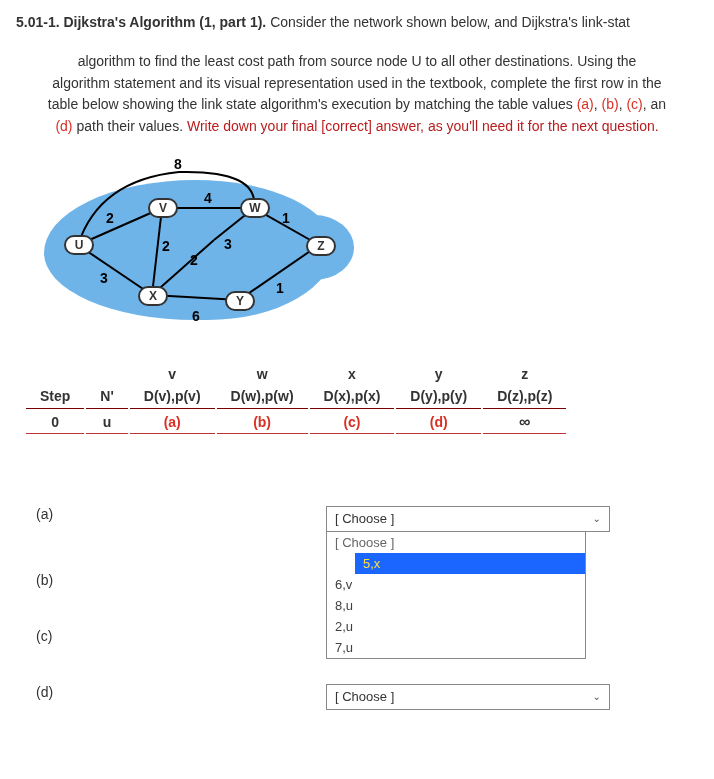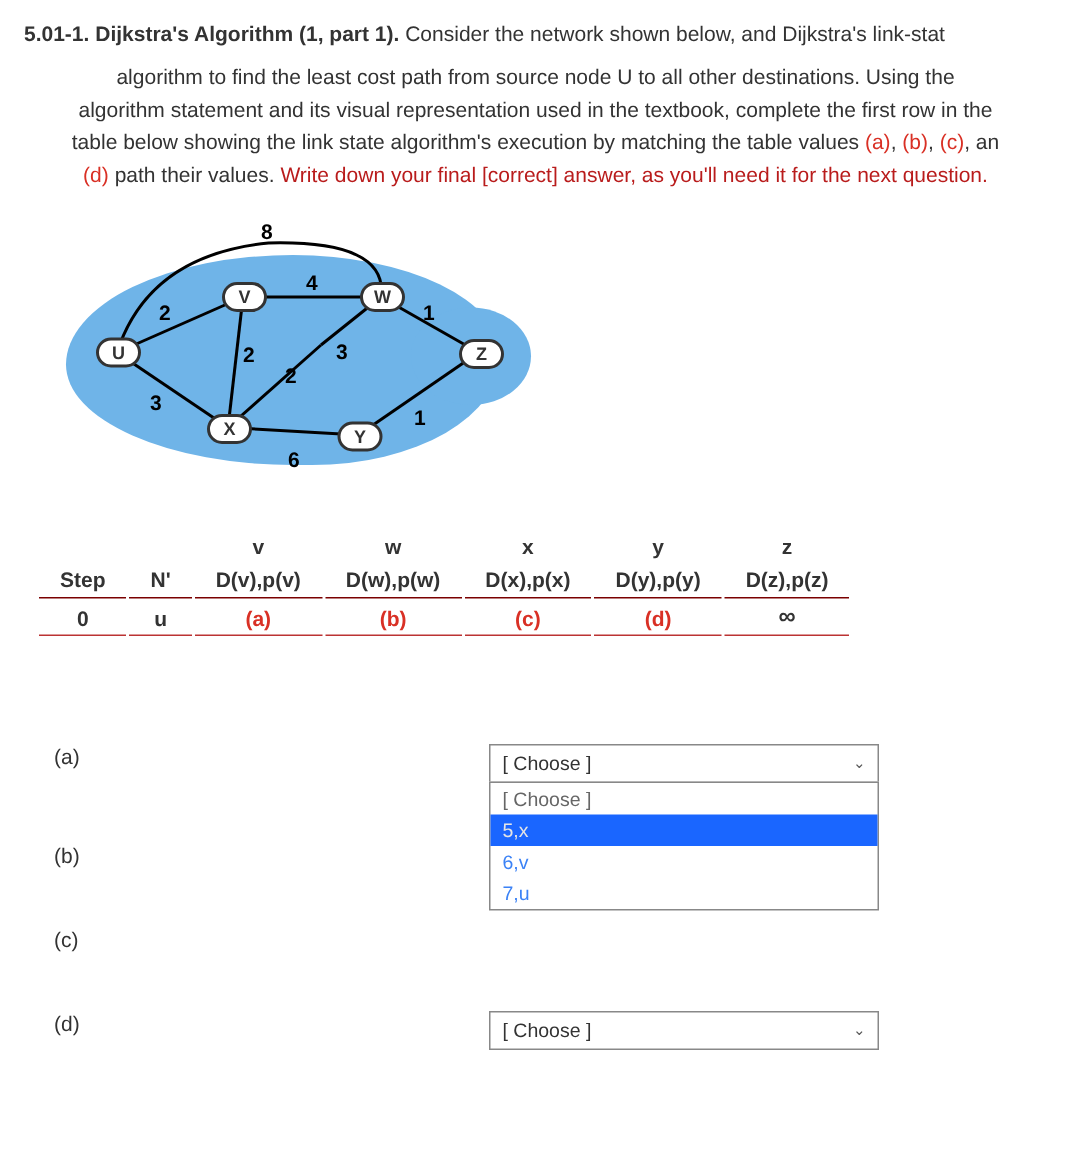--- a/index.html
+++ b/index.html
@@ -4,21 +4,21 @@
   <style>
     * { box-sizing: border-box; margin: 0; padding: 0; }
     body {
       font-family: -apple-system, BlinkMacSystemFont, "Segoe UI", Arial, sans-serif;
       font-size: 14px;
       color: #333;
       padding: 12px 16px;
       width: 714px;
       background: #fff;
     }
-    .title-line { margin-bottom: 8px; line-height: 1.5; }
+    .title-line { margin-bottom: 18px; line-height: 1.5; }
     .title-line b { font-weight: 700; }
     .body-text { line-height: 1.55; text-align: center; }
     .red { color: #d93025; }
     .green { color: #b91c1c; }
     
     .graph-wrap {
       margin: 22px 0 22px 28px;
       position: relative;
       width: 310px;
       height: 180px;
@@ -83,21 +83,21 @@
       align-items: flex-start;
       margin-bottom: 40px;
       position: relative;
     }
     .qa-row .ql {
       width: 290px;
       color: #333;
     }
     .select-box {
       position: relative;
-      width: 260px;
+      width: 284px;
     }
     .select-closed {
       border: 1px solid #888;
       background: #fff;
       height: 26px;
       display: flex; align-items: center; justify-content: space-between;
       padding: 0 8px;
       font-size: 13px;
       color: #333;
     }
@@ -110,28 +110,29 @@
       top: 25px;
       left: 0;
       width: 260px;
       border: 1px solid #888;
       background: #fff;
       font-size: 13px;
       z-index: 20;
     }
     .dropdown-open .opt {
       padding: 3px 8px;
-      color: #3b82f6;
+      color: #404040;
     }
     .dropdown-open .opt.head {
       color: #666;
     }
     .dropdown-open .opt.selected {
       background: #1a66ff;
-      color: #e5e5e5;
+      color: #fde047;
+      margin-left: 28px;
     }
   </style>
 </head>
 <body>
 
 <div class="title-line">
   <b><span>5.01-1.</span>
   <span>Dijkstra's Algorithm (1, part 1).</span></b>
   <span>Consider the network shown below, and Dijkstra's link-stat</span>
 </div>
@@ -222,20 +223,22 @@
     <div class="ql">(a)</div>
     <div class="select-box">
       <div class="select-closed">
         <span>[ Choose ]</span>
         <span class="chev">⌄</span>
       </div>
       <div class="dropdown-open">
         <div class="opt head">[ Choose ]</div>
         <div class="opt selected">5,x</div>
         <div class="opt">6,v</div>
+        <div class="opt">8,u</div>
+        <div class="opt">2,u</div>
         <div class="opt">7,u</div>
       </div>
     </div>
   </div>
 
   <div class="qa-row" style="margin-top:10px;">
     <div class="ql">(b)</div>
   </div>
 
   <div class="qa-row">

